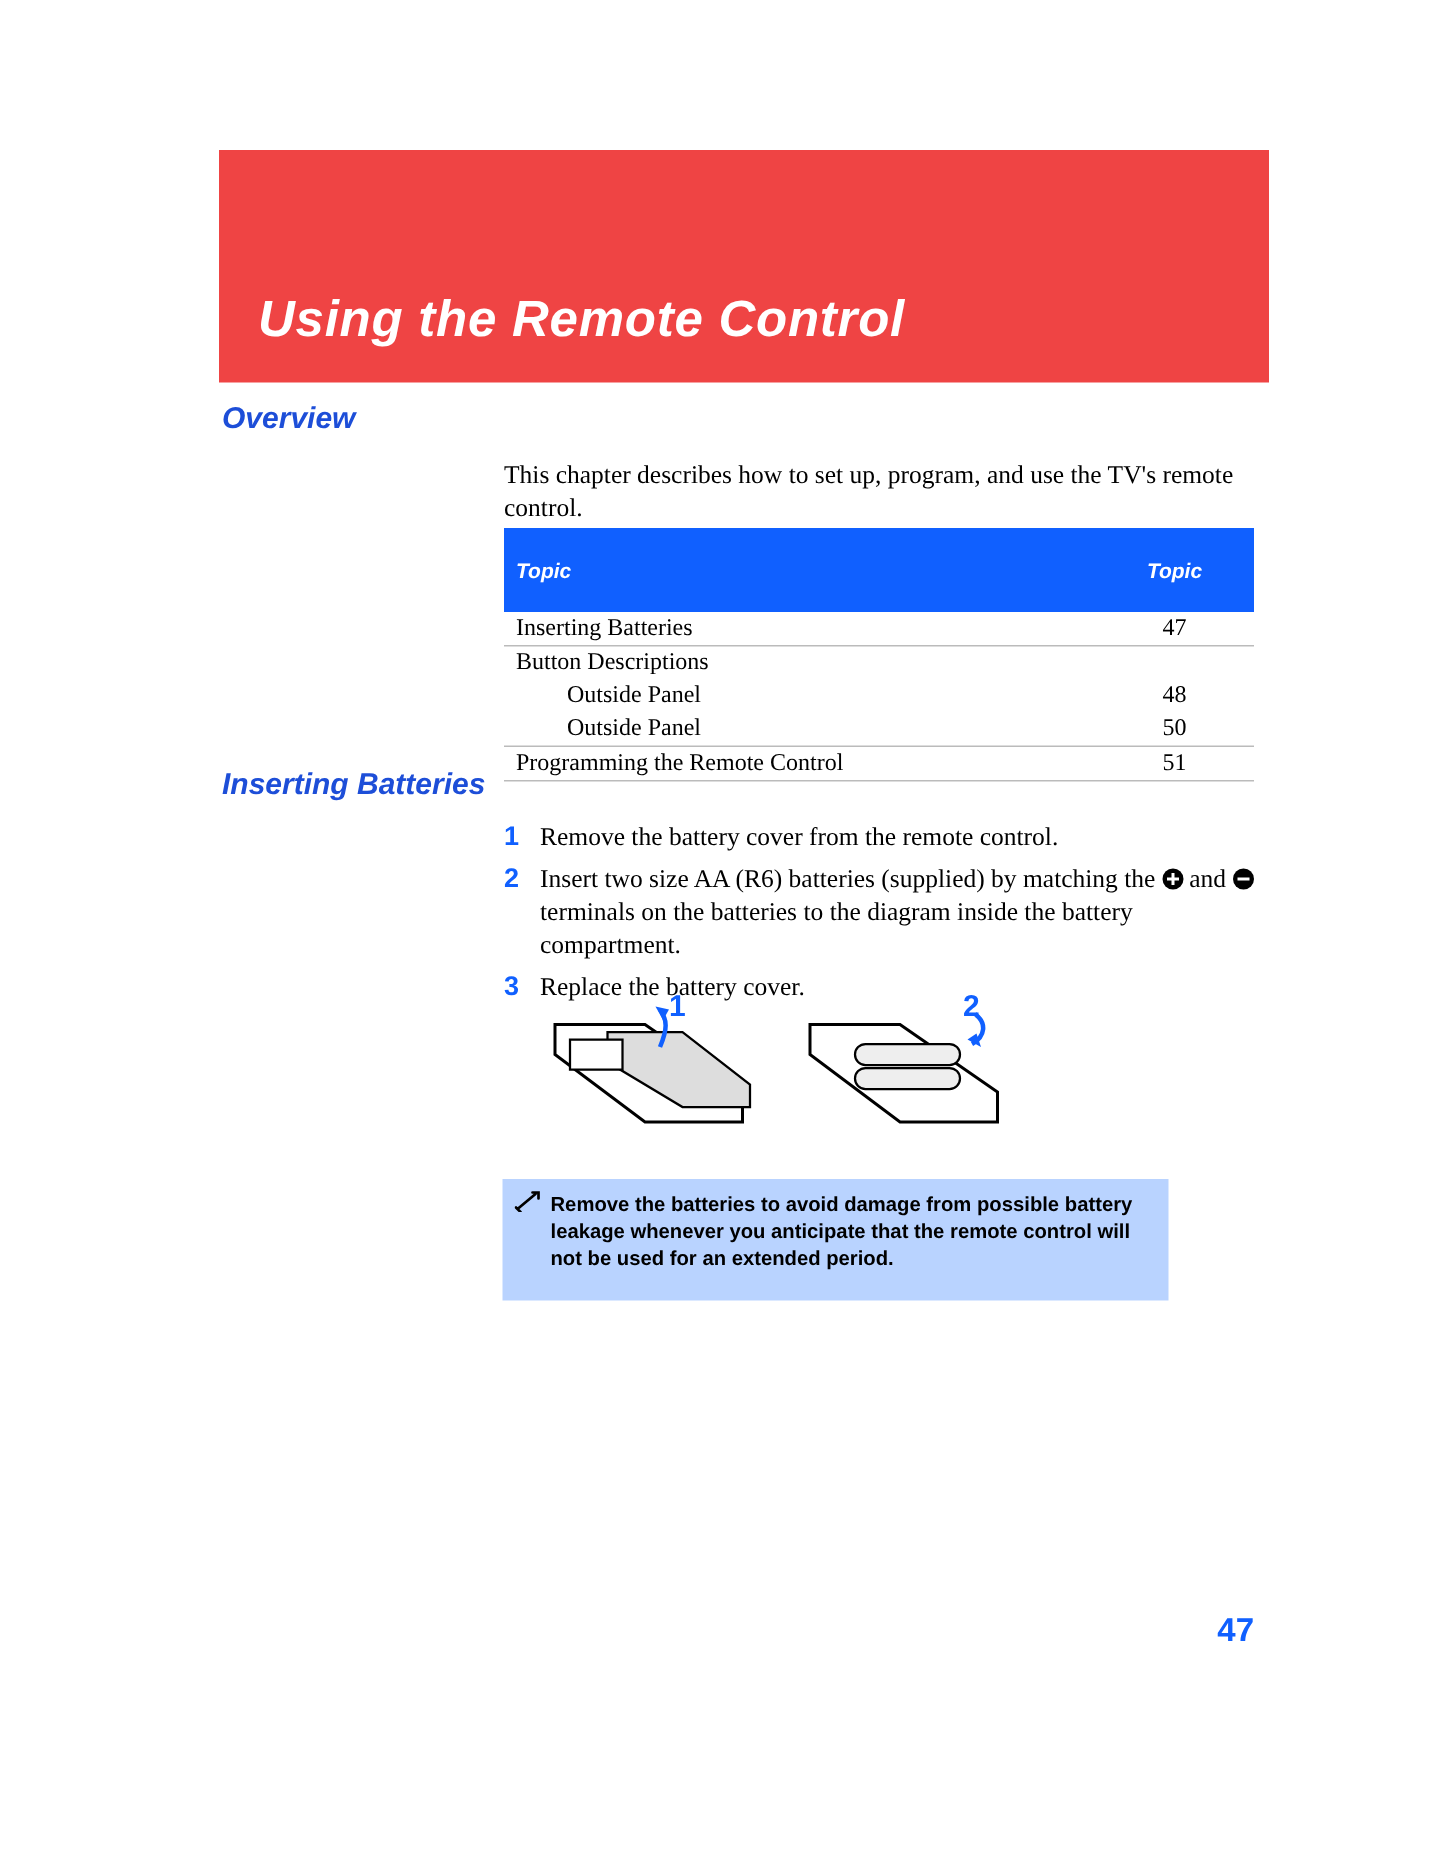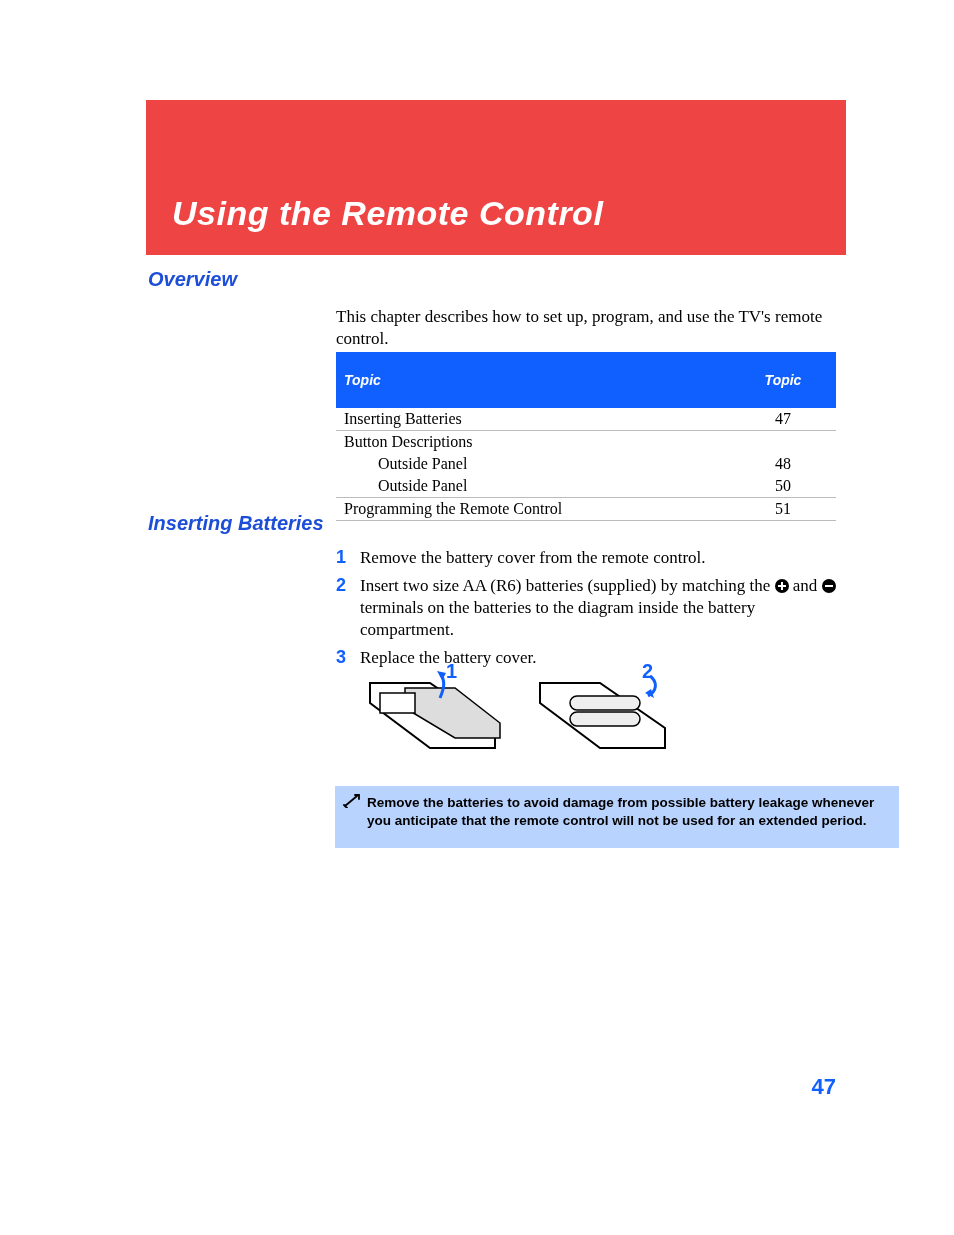--- a/index.html
+++ b/index.html
@@ -150,21 +150,21 @@
     font-size: 20px;
     color: #1060ff;
     font-family: "Helvetica Neue", Helvetica, Arial, sans-serif;
   }
   .fig-label.lbl1 { left: 86px; }
   .fig-label.lbl2 { left: 282px; }
   .note-box {
     position: absolute;
     left: 335px;
     top: 786px;
-    width: 564px;
+    width: 444px;
     background: #b9d3ff;
     padding: 8px 10px 10px 32px;
     box-sizing: border-box;
     font-family: "Helvetica Neue", Helvetica, Arial, sans-serif;
     font-weight: 700;
     font-size: 13.5px;
     line-height: 1.35;
     color: #000;
   }
   .note-box p { margin: 0 0 8px 0; }

